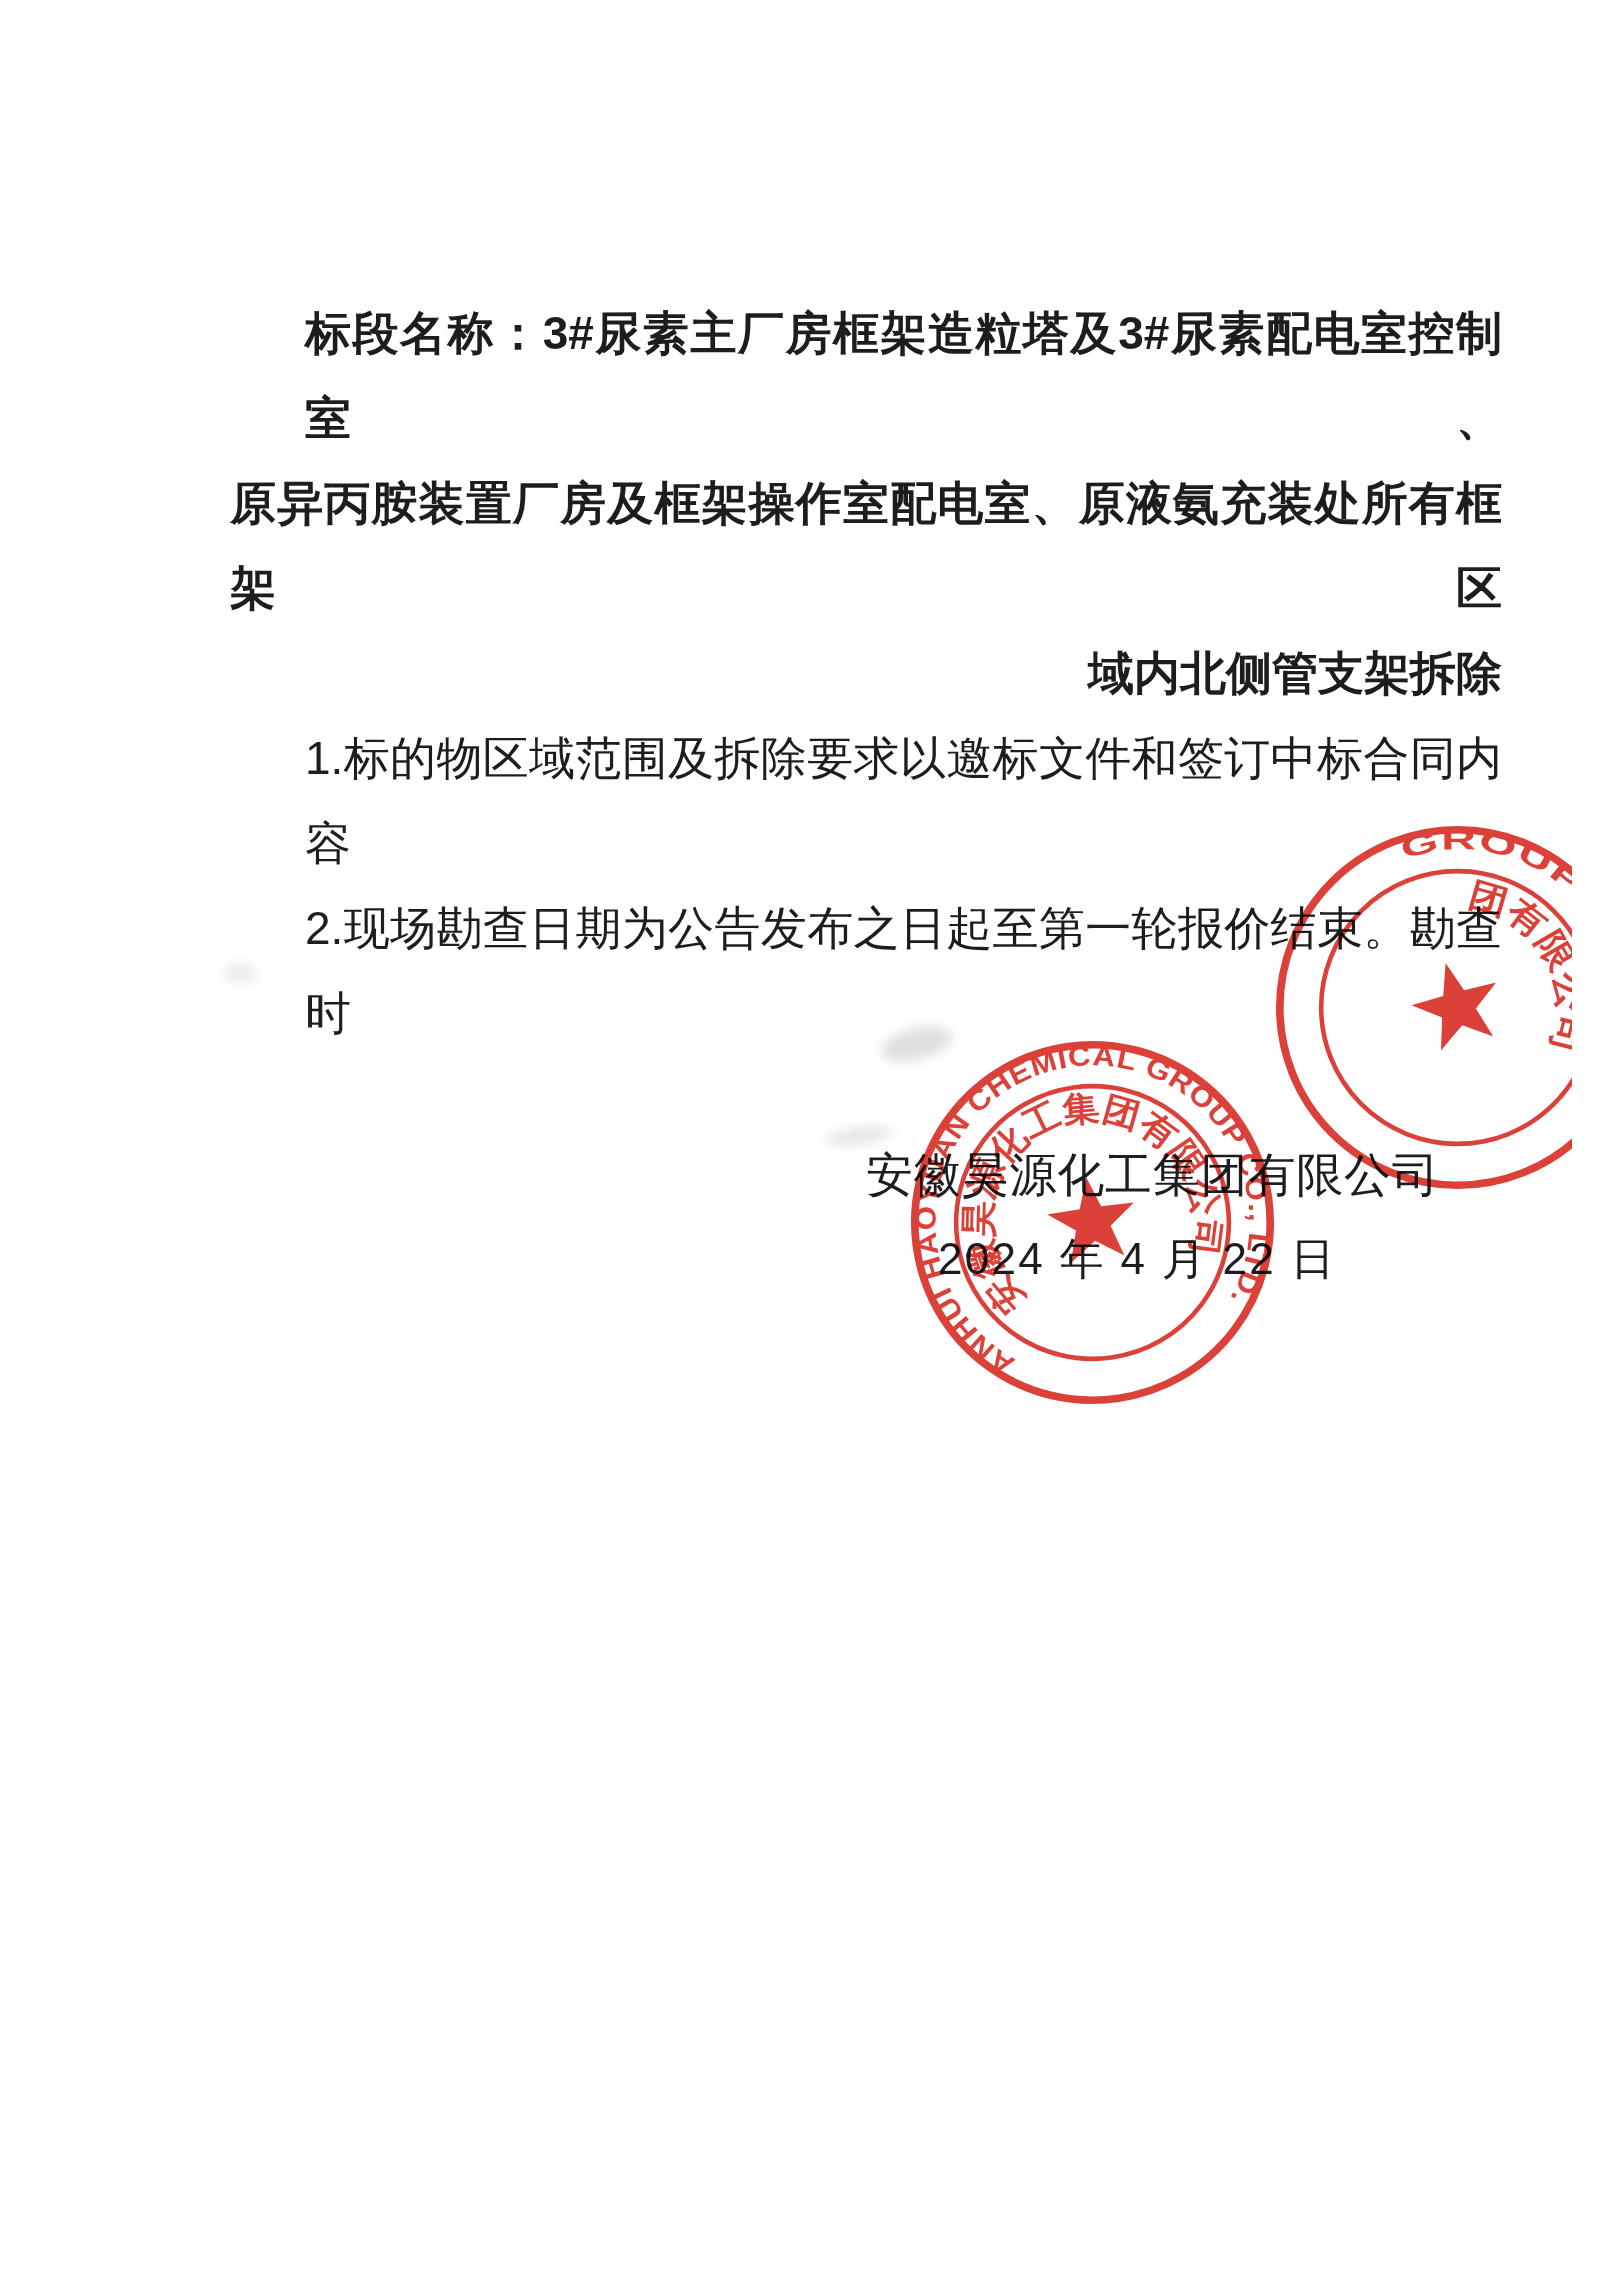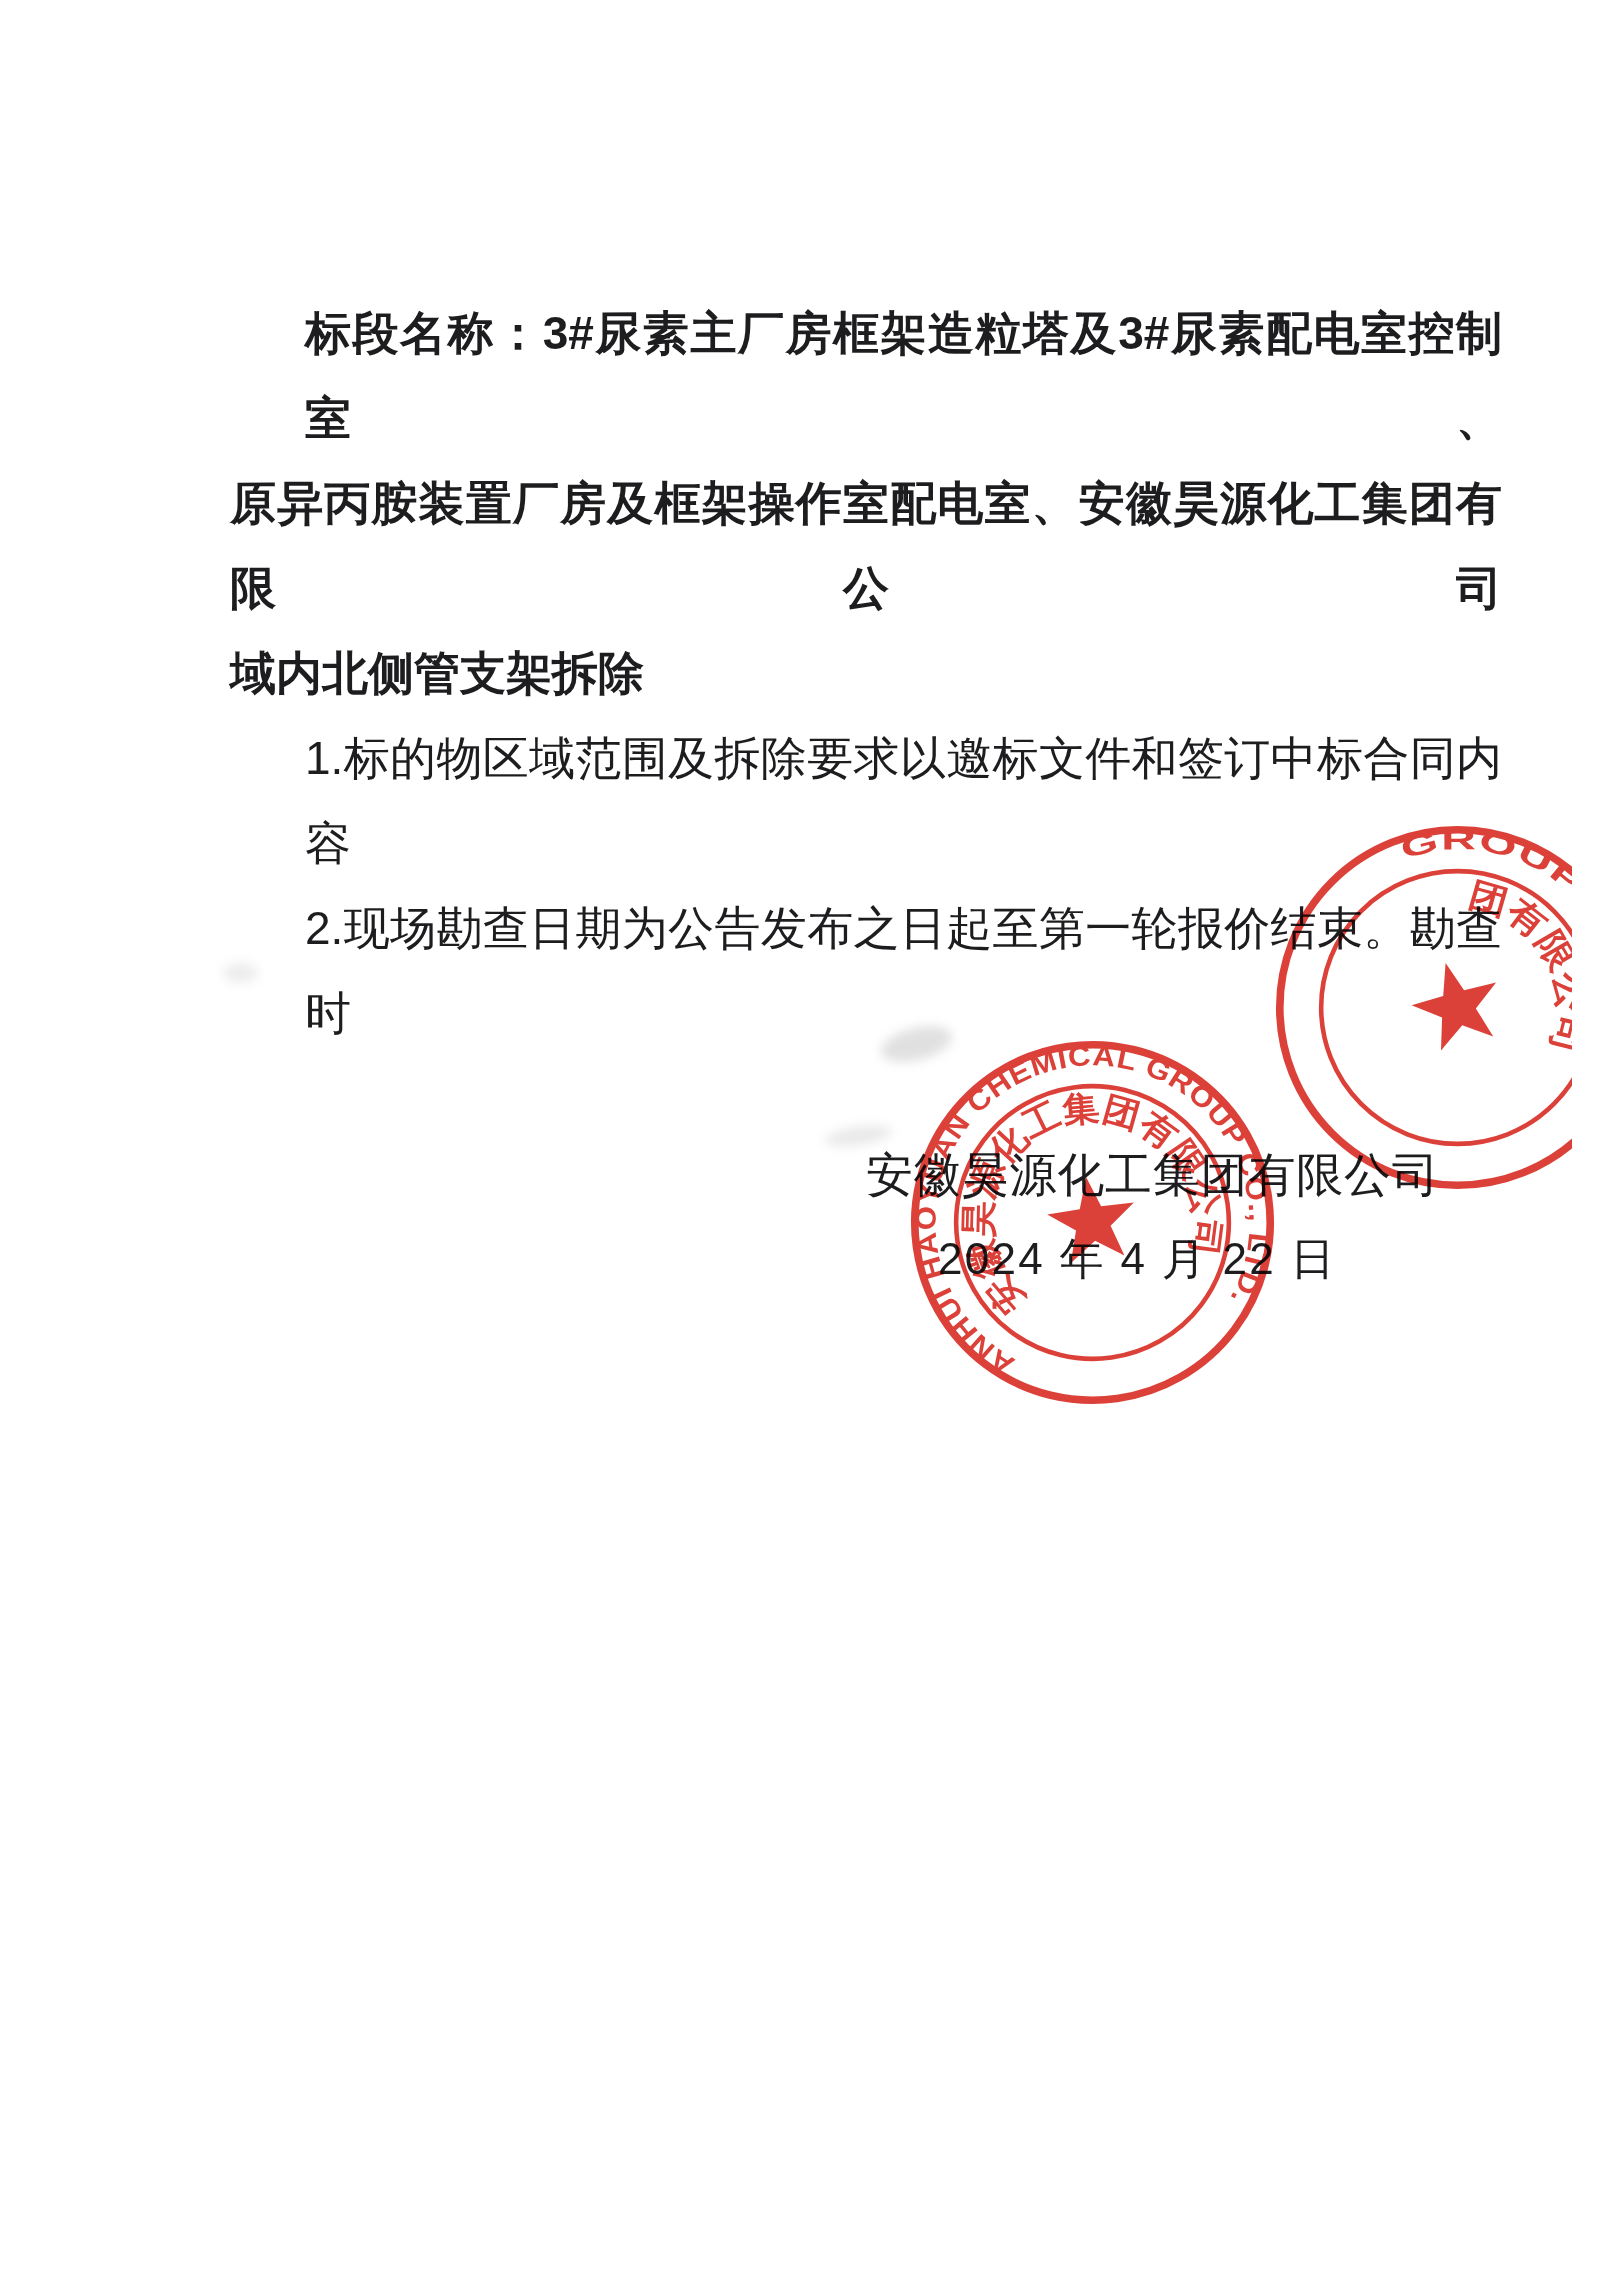--- a/index.html
+++ b/index.html
@@ -14,21 +14,21 @@
   .smudge{position:absolute;border-radius:50%;background:#9a9a9a;filter:blur(5.4px);}
   .smudge.s1{left:880px;top:1012px;width:73px;height:32px;opacity:.30;transform:rotate(-14deg);}
   .smudge.s2{left:223px;top:947px;width:35px;height:20px;opacity:.18;}
   .smudge.s3{left:825px;top:1111px;width:67px;height:18.4px;opacity:.22;transform:rotate(-8deg);}
 
   
   .body-text{
     position:absolute;left:230px;top:275px;width:1272px;
     color:#1d1d20;font-size:46px;line-height:85px;
   }
-  .line{white-space:pre;}
+  .line{white-space:pre;text-align:right;}
   .line.stretch{white-space:normal;text-align:justify;text-align-last:justify;}
   .line.indent{padding-left:75px;}
   .line.bold{font-weight:700;}
 
   
   .sig-company{
     position:absolute;left:866px;top:1128px;
     font-size:47px;color:#1d1d20;letter-spacing:0.8px;white-space:pre;
   }
   .sig-date{
@@ -48,21 +48,21 @@
 <body>
 
 <div class="page">
 
   <div class="smudge s1"></div>
   <div class="smudge s2"></div>
   <div class="smudge s3"></div>
 
   <div class="body-text">
     <div class="line bold indent stretch">标段名称：3#尿素主厂房框架造粒塔及3#尿素配电室控制室、</div>
-    <div class="line bold stretch">原异丙胺装置厂房及框架操作室配电室、安徽昊源化工集团有限公司</div>
+    <div class="line bold stretch">原异丙胺装置厂房及框架操作室配电室、原液氨充装处所有框架区</div>
     <div class="line bold">域内北侧管支架拆除</div>
     <div class="line indent stretch">1.标的物区域范围及拆除要求以邀标文件和签订中标合同内容</div>
     <div class="line indent stretch">2.现场勘查日期为公告发布之日起至第一轮报价结束。勘查时</div>
   </div>
 
   <div class="sig-company">安徽昊源化工集团有限公司</div>
   <div class="sig-date">2024 年 4 月 22 日</div>
 
   <svg class="stamp stamp-main" viewBox="0 0 500 500">
     <defs>

